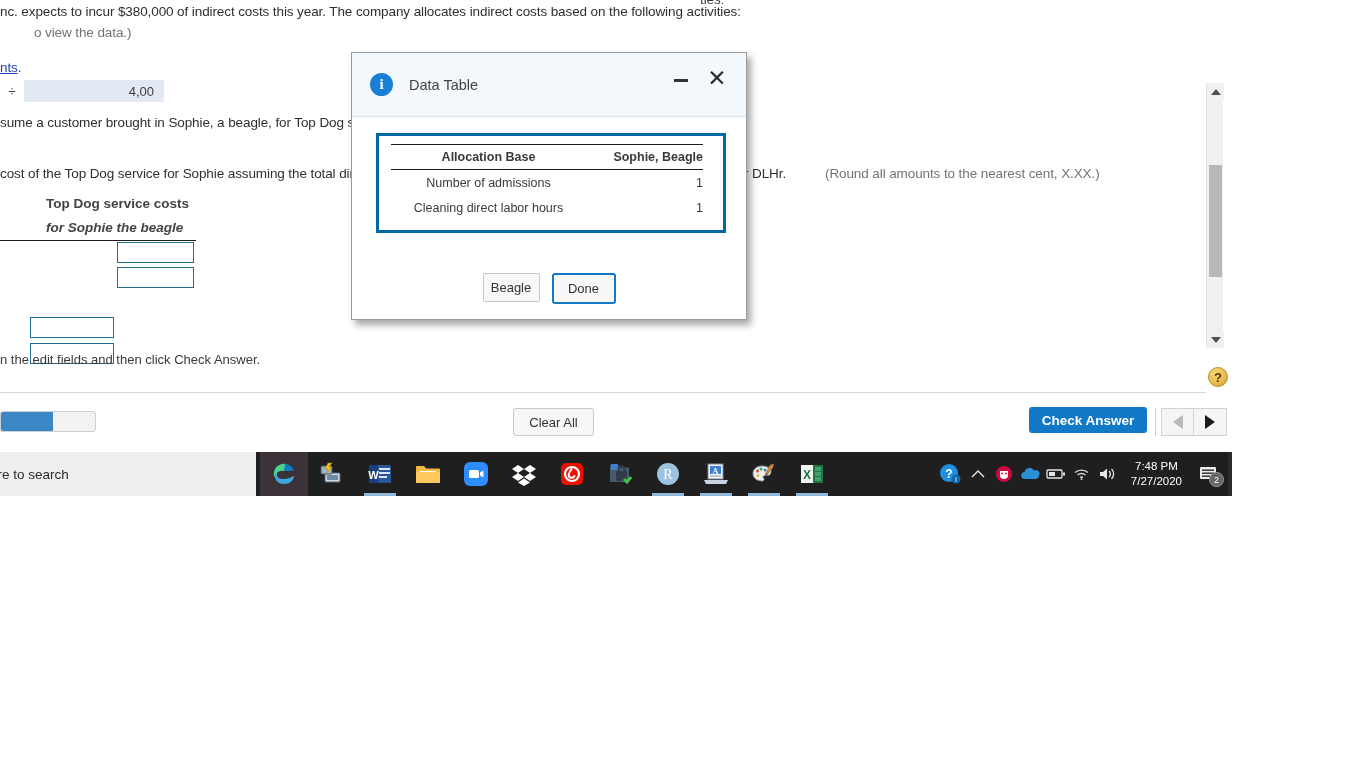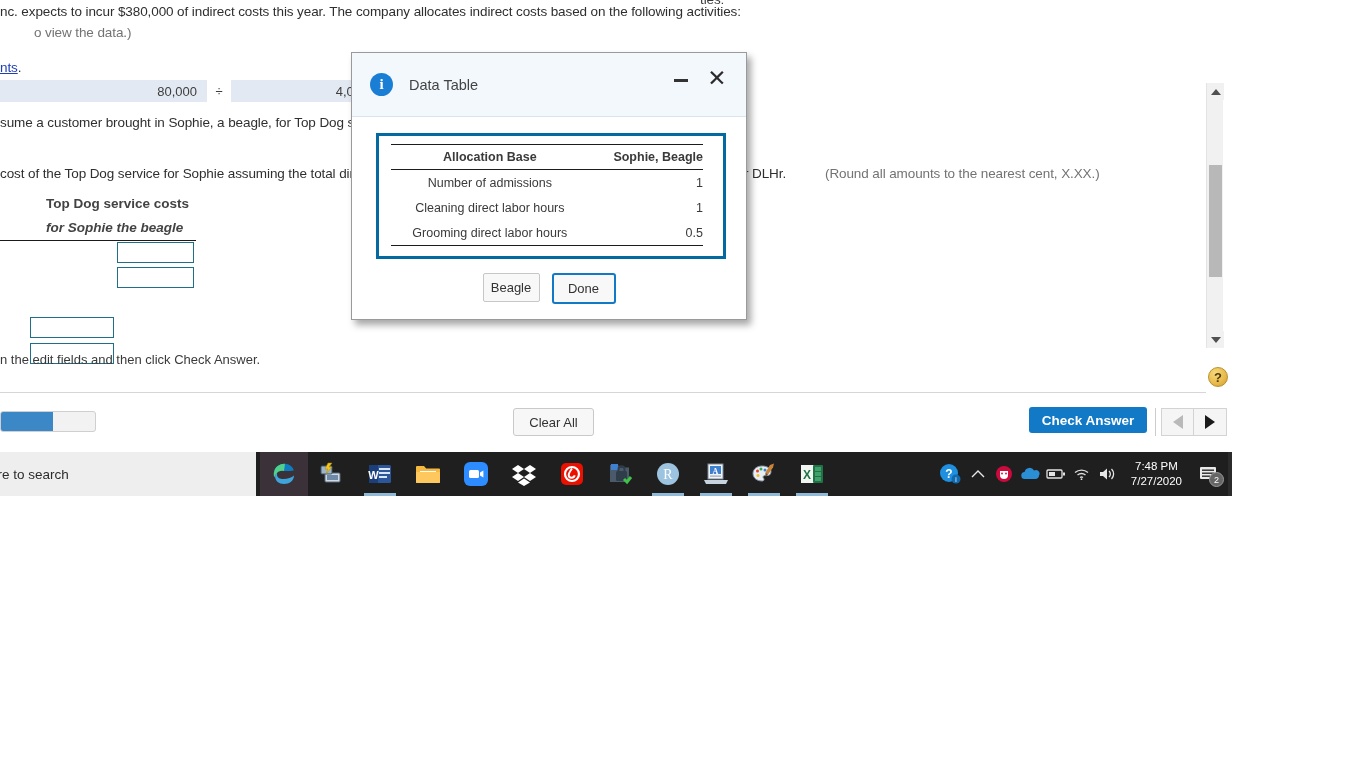--- a/index.html
+++ b/index.html
@@ -382,21 +382,20 @@
 
     <div class="prob-line" style="left:0; top:4px;">nc. expects to incur $380,000 of indirect costs this year. The company allocates indirect costs based on the following activities:</div>
 
     <div class="prob-line green" style="left:0; top:25px;">o view the data.)</div>
 
     <div class="prob-line" style="left:0; top:60px;">
       <span class="link-blue">nts</span><span>.</span>
     </div>
 
     <div class="calc-strip">
-      <div class="calc-cell a">80,000</div>
       <div class="calc-cell op">÷</div>
       <div class="calc-cell b">4,00</div>
     </div>
 
     <div class="prob-line" style="left:0; top:115px;">sume a customer brought in Sophie, a beagle, for Top Dog ser</div>
 
 
     <div class="prob-line" style="left:0; top:166px;">cost of the Top Dog service for Sophie assuming the total dire</div>
     <div class="prob-line" style="left:744px; top:166px;">r DLHr.</div>
     <div class="prob-line green" style="left:791px; top:166px;">(Round all amounts to the nearest cent, X.XX.)</div>
@@ -460,24 +459,20 @@
         </thead>
         <tbody>
           <tr>
             <td class="base">Number of admissions</td>
             <td class="val">1</td>
           </tr>
           <tr>
             <td class="base">Cleaning direct labor hours</td>
             <td class="val">1</td>
           </tr>
-          <tr class="last">
-            <td class="base">Grooming direct labor hours</td>
-            <td class="val">0.5</td>
-          </tr>
         </tbody>
       </table>
     </div>
 
     <div class="modal-btns">
       <button class="btn-print">Beagle</button>
       <button class="btn-done">Done</button>
     </div>
   </div>
 

